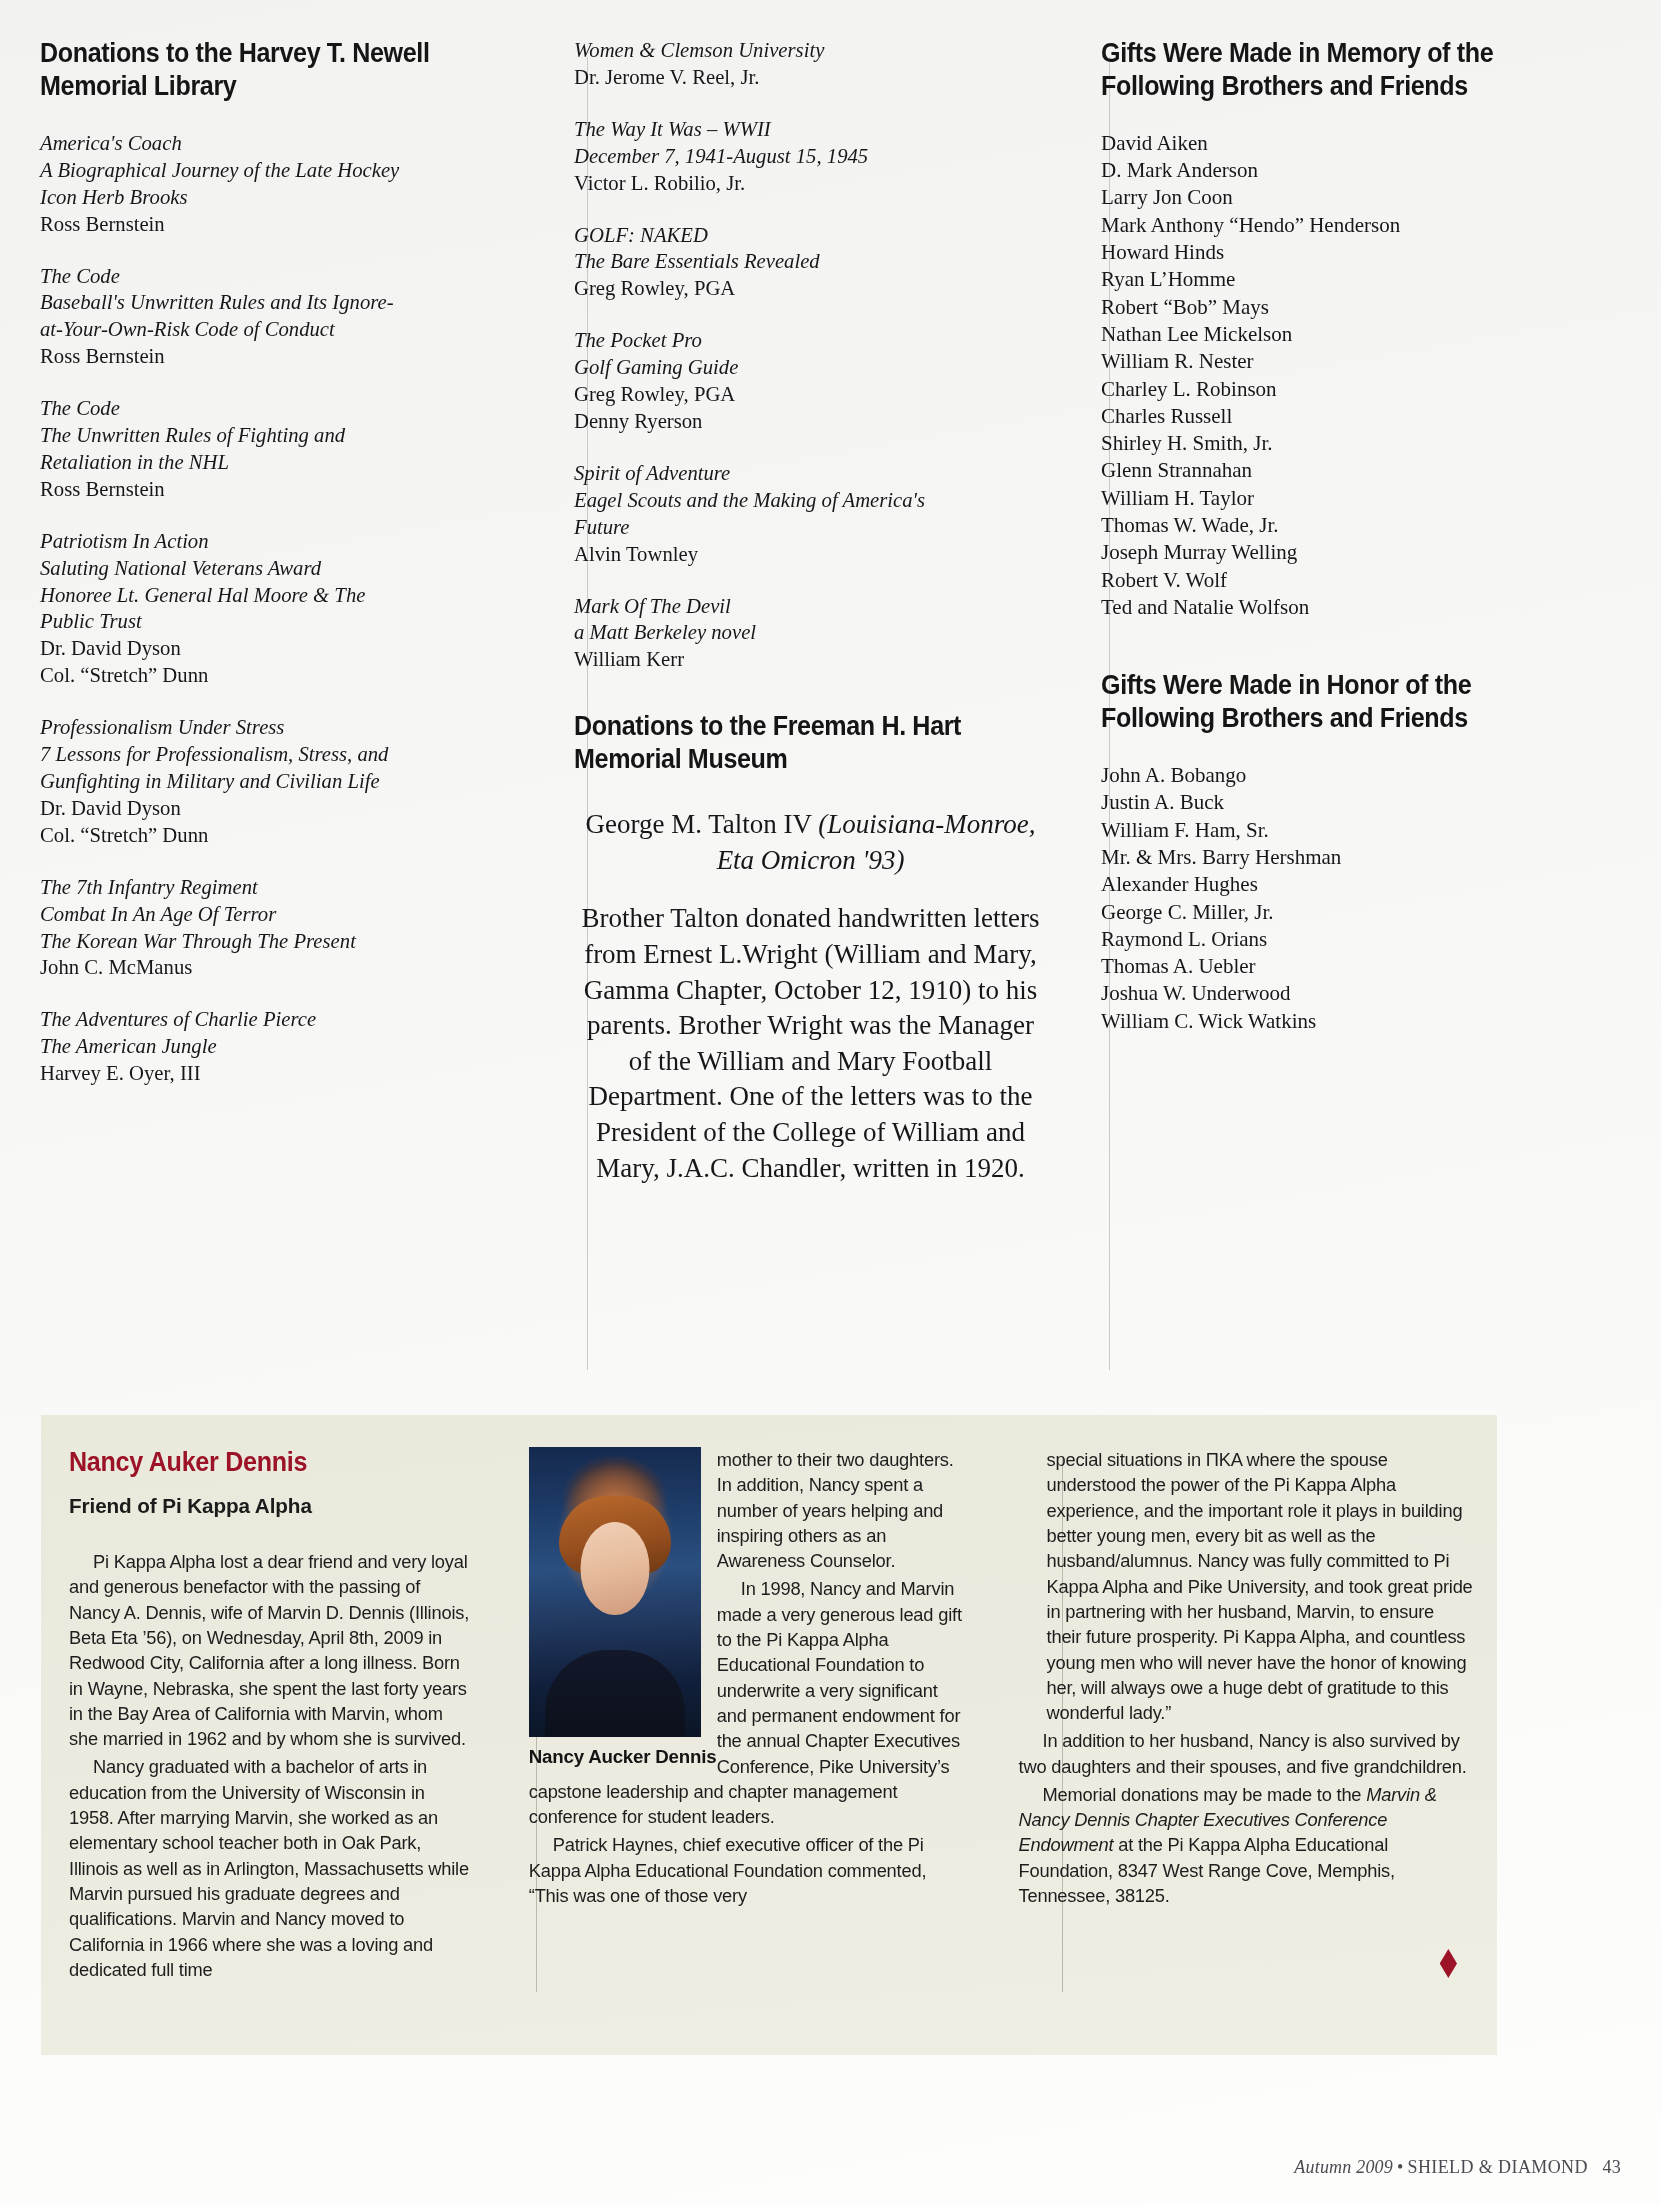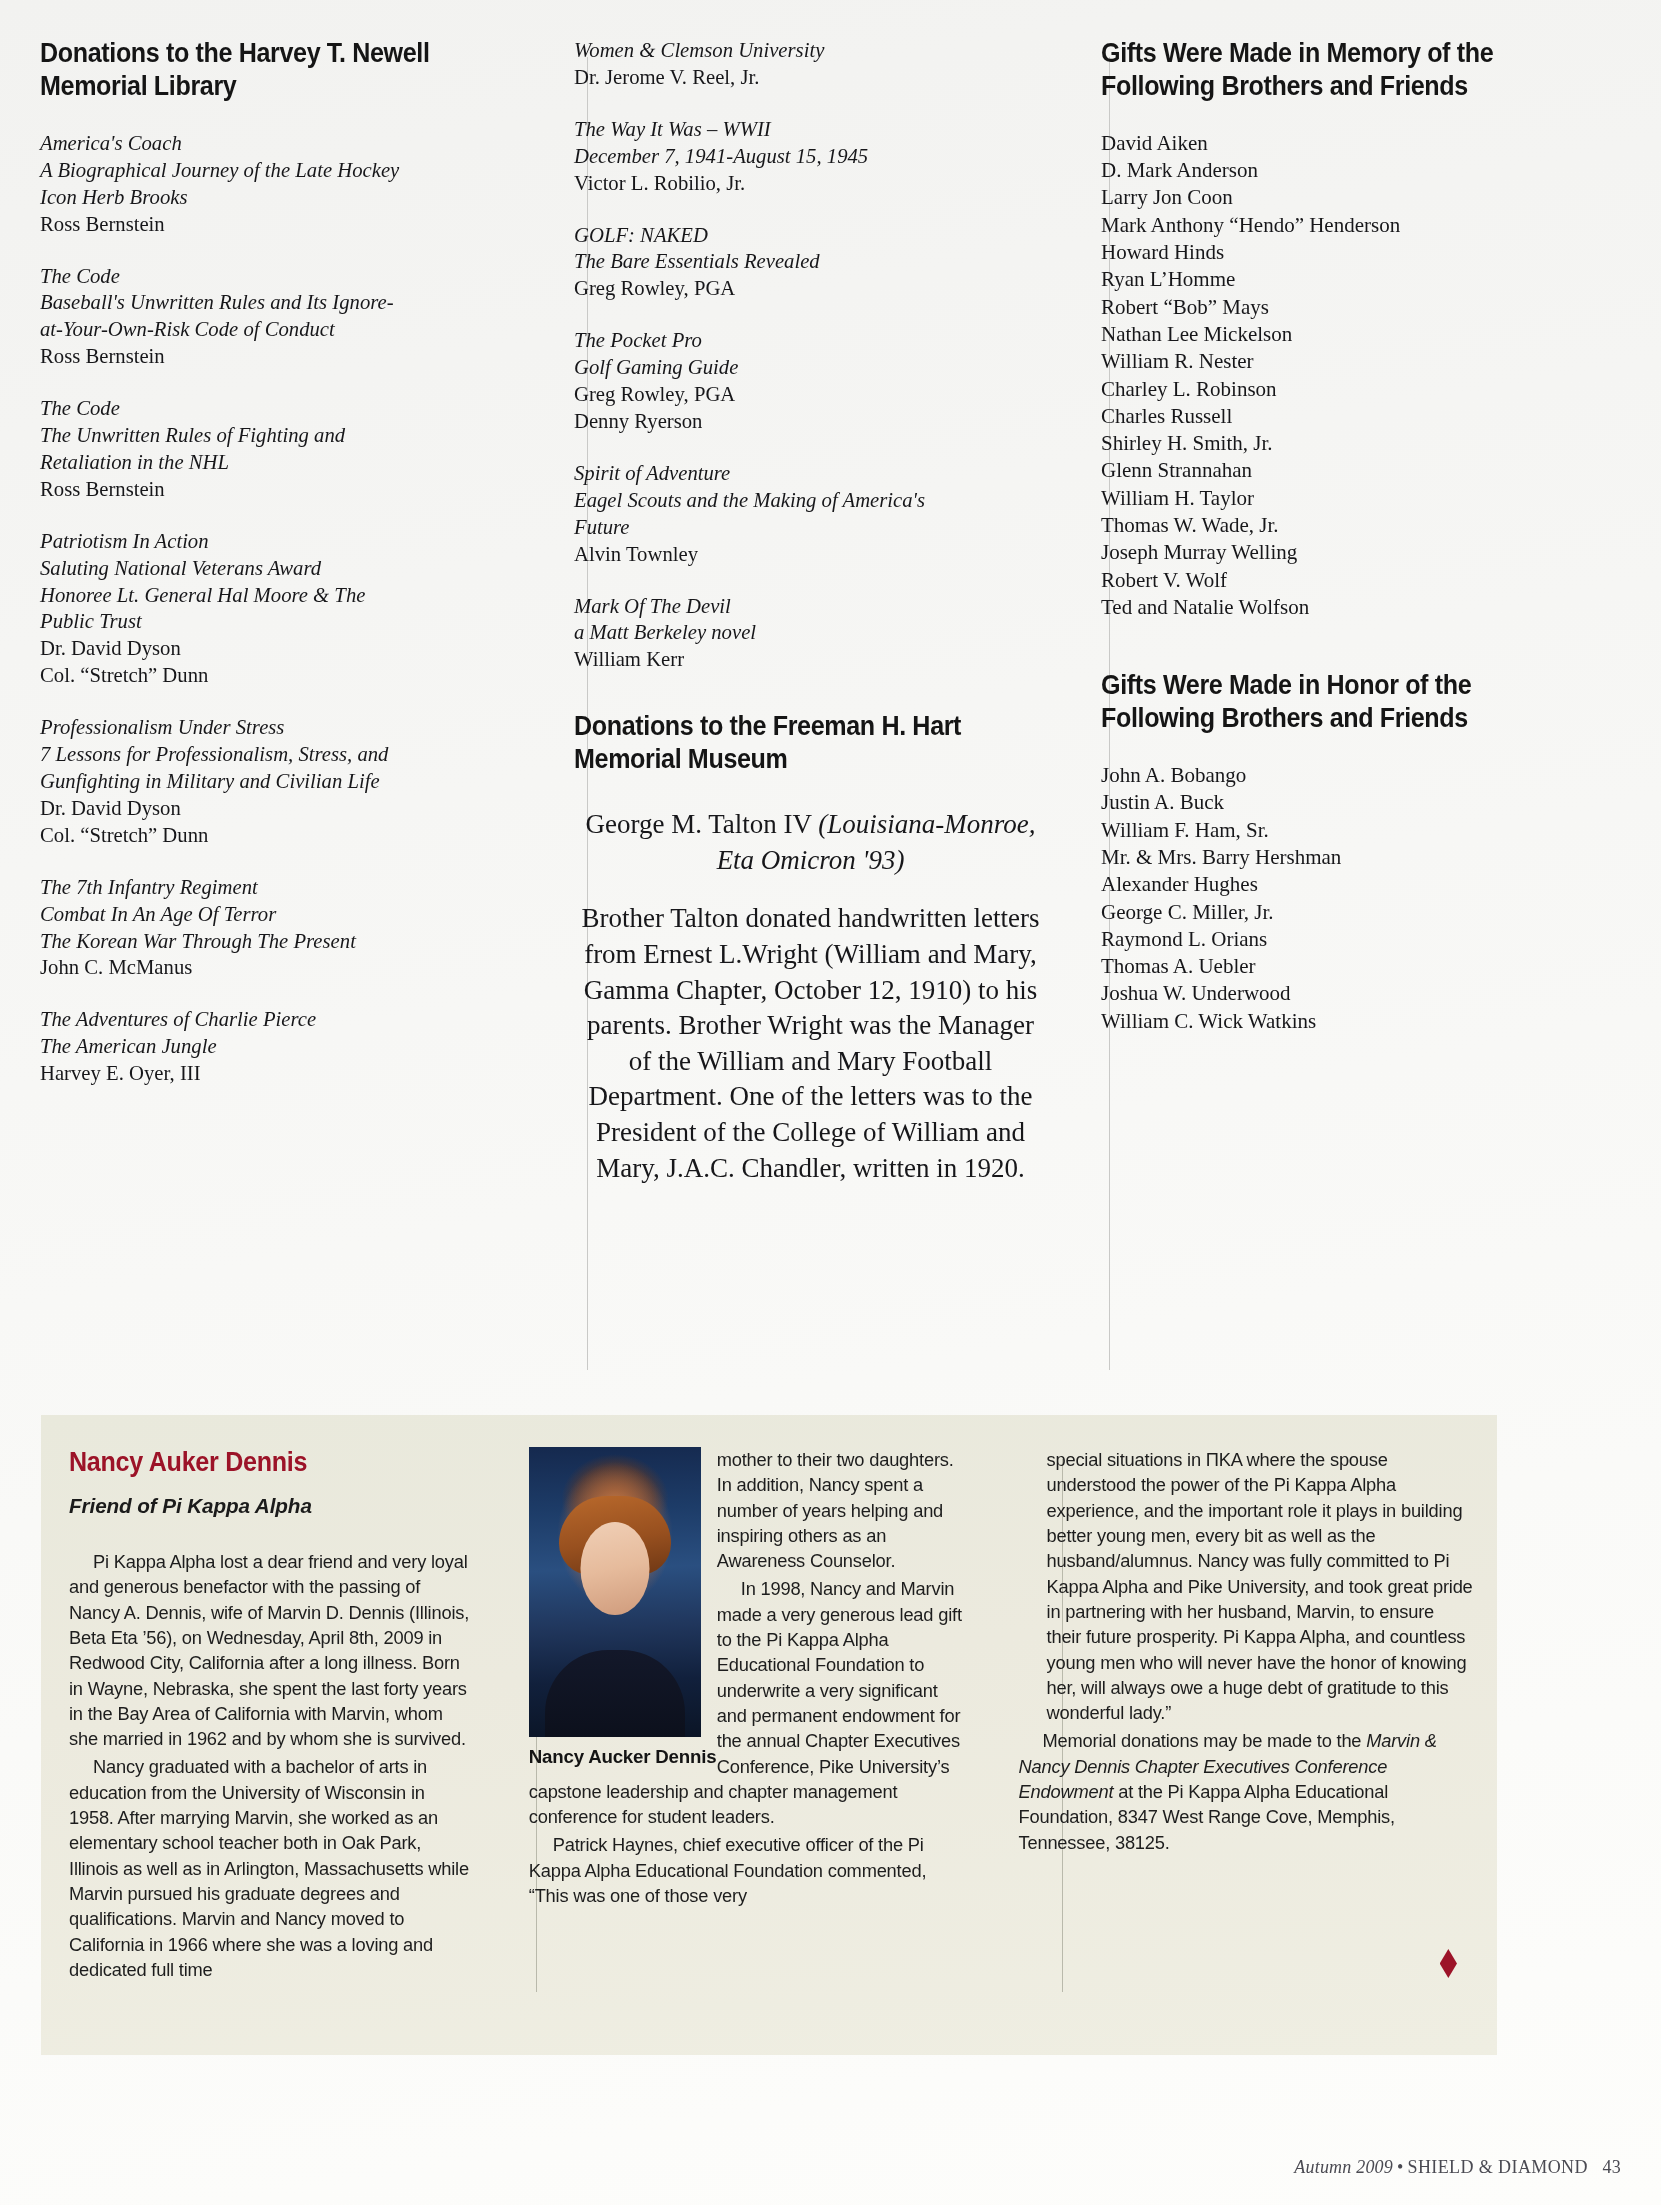--- a/index.html
+++ b/index.html
@@ -125,21 +125,20 @@
     font-size: 27px;
     letter-spacing: -0.3px;
     color: #9c1328;
     margin: 0 0 8px 0;
     transform: scaleX(0.93);
     transform-origin: left center;
   }
   h4.mem-sub {
     font-family: "Liberation Sans", sans-serif;
     font-weight: bold;
-    font-style: italic;
     font-size: 20.7px;
     color: #1b1b1b;
     margin: 16px 0 31px 0;
     letter-spacing: -0.1px;
   }
   .mem-para {
     font-family: "Liberation Sans", sans-serif;
     font-size: 18.3px;
     line-height: 1.385;
     color: #1d1d1d;
@@ -396,20 +395,21 @@
         </div>
         <div class="photo-caption">Nancy Aucker Dennis</div>
       </div>
       <p class="mem-para noindent">mother to their two daughters. In addition, Nancy spent a number of years helping and inspiring others as an Awareness Counselor.</p>
       <p class="mem-para">In 1998, Nancy and Marvin made a very generous lead gift to the Pi Kappa Alpha Educational Foundation to underwrite a very significant and permanent endowment for the annual Chapter Executives Conference, Pike University’s capstone leadership and chapter management conference for student leaders.</p>
       <p class="mem-para">Patrick Haynes, chief executive officer of the Pi Kappa Alpha Educational Foundation commented, “This was one of those very</p>
     </div>
 
     <div class="mem-col m3">
       <p class="mem-para noindent">special situations in ΠKA where the spouse understood the power of the Pi Kappa Alpha experience, and the important role it plays in building better young men, every bit as well as the husband/alumnus. Nancy was fully committed to Pi Kappa Alpha and Pike University, and took great pride in partnering with her husband, Marvin, to ensure their future prosperity. Pi Kappa Alpha, and countless young men who will never have the honor of knowing her, will always owe a huge debt of gratitude to this wonderful lady.”</p>
+      <p class="mem-para">In addition to her husband, Nancy is also survived by two daughters and their spouses, and five grandchildren.</p>
       <p class="mem-para">
         <span>Memorial donations may be made to the </span><span class="it">Marvin &amp; Nancy Dennis Chapter Executives Conference Endowment</span><span> at the Pi Kappa Alpha Educational Foundation, 8347 West Range Cove, Memphis, Tennessee, 38125.</span>
       </p>
       <div class="diamond-mark"></div>
     </div>
   </div>
 </div>
 
 <div class="footer">
   <span class="season">Autumn 2009</span><span class="sep">•</span><span class="mag">SHIELD &amp; DIAMOND</span><span class="pg">43</span>

